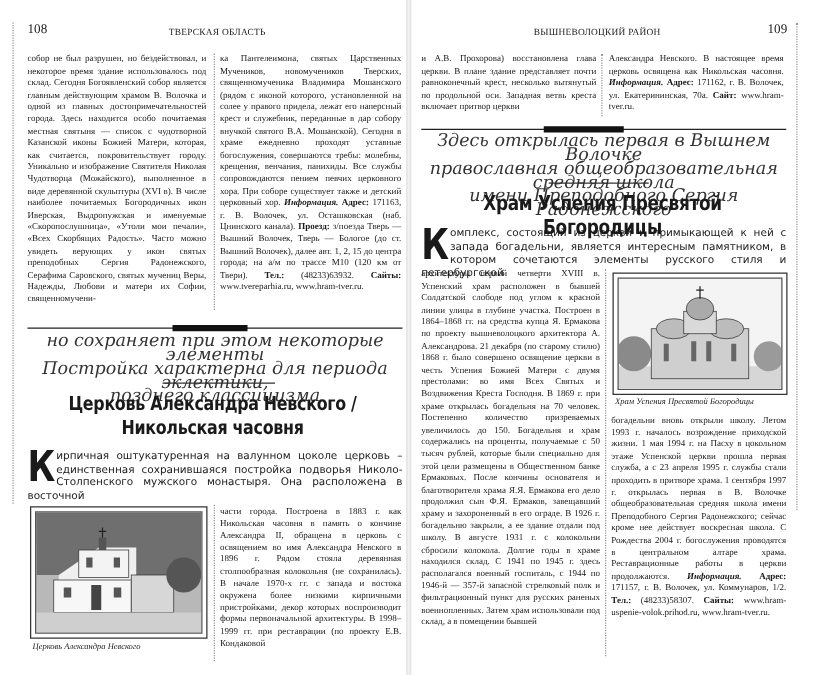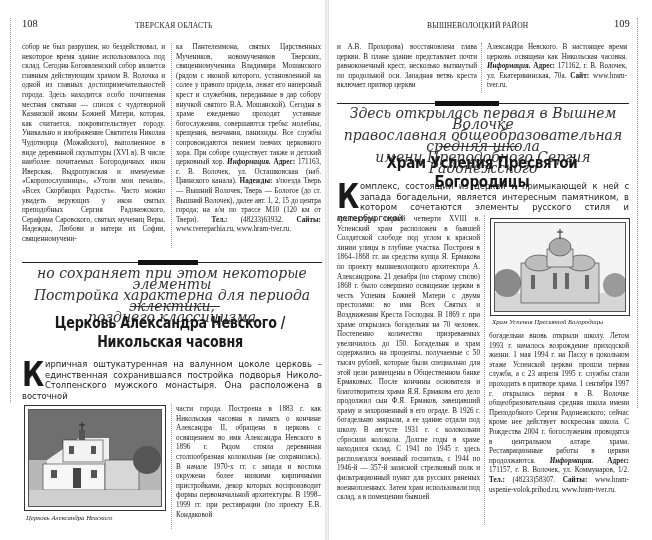--- a/index.html
+++ b/index.html
@@ -47,21 +47,21 @@
   <div class="col" style="left:22px; top:43px; width:143px;">
     <p>собор не был разрушен, но бездействовал, и некоторое время здание использовалось под склад. Сегодня Богоявленский собор является главным действующим храмом В. Волочка и одной из главных достопримечательностей города. Здесь находится особо почитаемая местная святыня — список с чудотворной Казанской иконы Божией Матери, которая, как считается, покровительствует городу. Уникально и изображение Святителя Николая Чудотворца (Можайского), выполненное в виде деревянной скульптуры (XVI в). В числе наиболее почитаемых Богородичных икон Иверская, Выдропужская и именуемые «Скоропослушница», «Утоли мои печали», «Всех Скорбящих Радость». Часто можно увидеть верующих у икон святых преподобных Сергия Радонежского, Серафима Саровского, святых мучениц Веры, Надежды, Любови и матери их Софии, священномучени-</p>
   </div>
   <div class="vsep" style="left:171px; top:43px; height:205px;"></div>
   <div class="col" style="left:176px; top:43px; width:145px;">
     <p>
       <span>ка Пантелеимона, святых Царственных Мучеников, новомучеников Тверских, священномученика Владимира Мошанского (рядом с иконой которого, установленной на солее у правого придела, лежат его наперсный крест и служебник, переданные в дар собору внучкой святого В.А. Мошанской). Сегодня в храме ежедневно проходят уставные богослужения, совершаются требы: молебны, крещения, венчания, панихиды. Все службы сопровождаются пением певчих церковного хора. При соборе существует также и детский церковный хор.</span>
       <i class="lbl">Информация.</i>
       <b class="lbl">Адрес:</b>
       <span>171163, г. В. Волочек, ул. Осташковская (наб. Цнинского канала).</span>
-      <b class="lbl">Надежды:</b>
+      <b class="lbl">Проезд:</b>
       <span>з/поезда Тверь — Вышний Волочек, Тверь — Бологое (до ст. Вышний Волочек), далее авт. 1, 2, 15 до центра города; на а/м по трассе М10 (120 км от Твери).</span>
       <b class="lbl">Тел.:</b>
       <span>(48233)63932.</span>
       <b class="lbl">Сайты:</b>
       <span>www.tvereparhia.ru, www.hram-tver.ru.</span>
     </p>
   </div>
 
   <div class="rule" style="left:22px; top:262px; width:300px;"></div>
   <div class="rulebar" style="left:138px; top:260px; width:60px;"></div>

